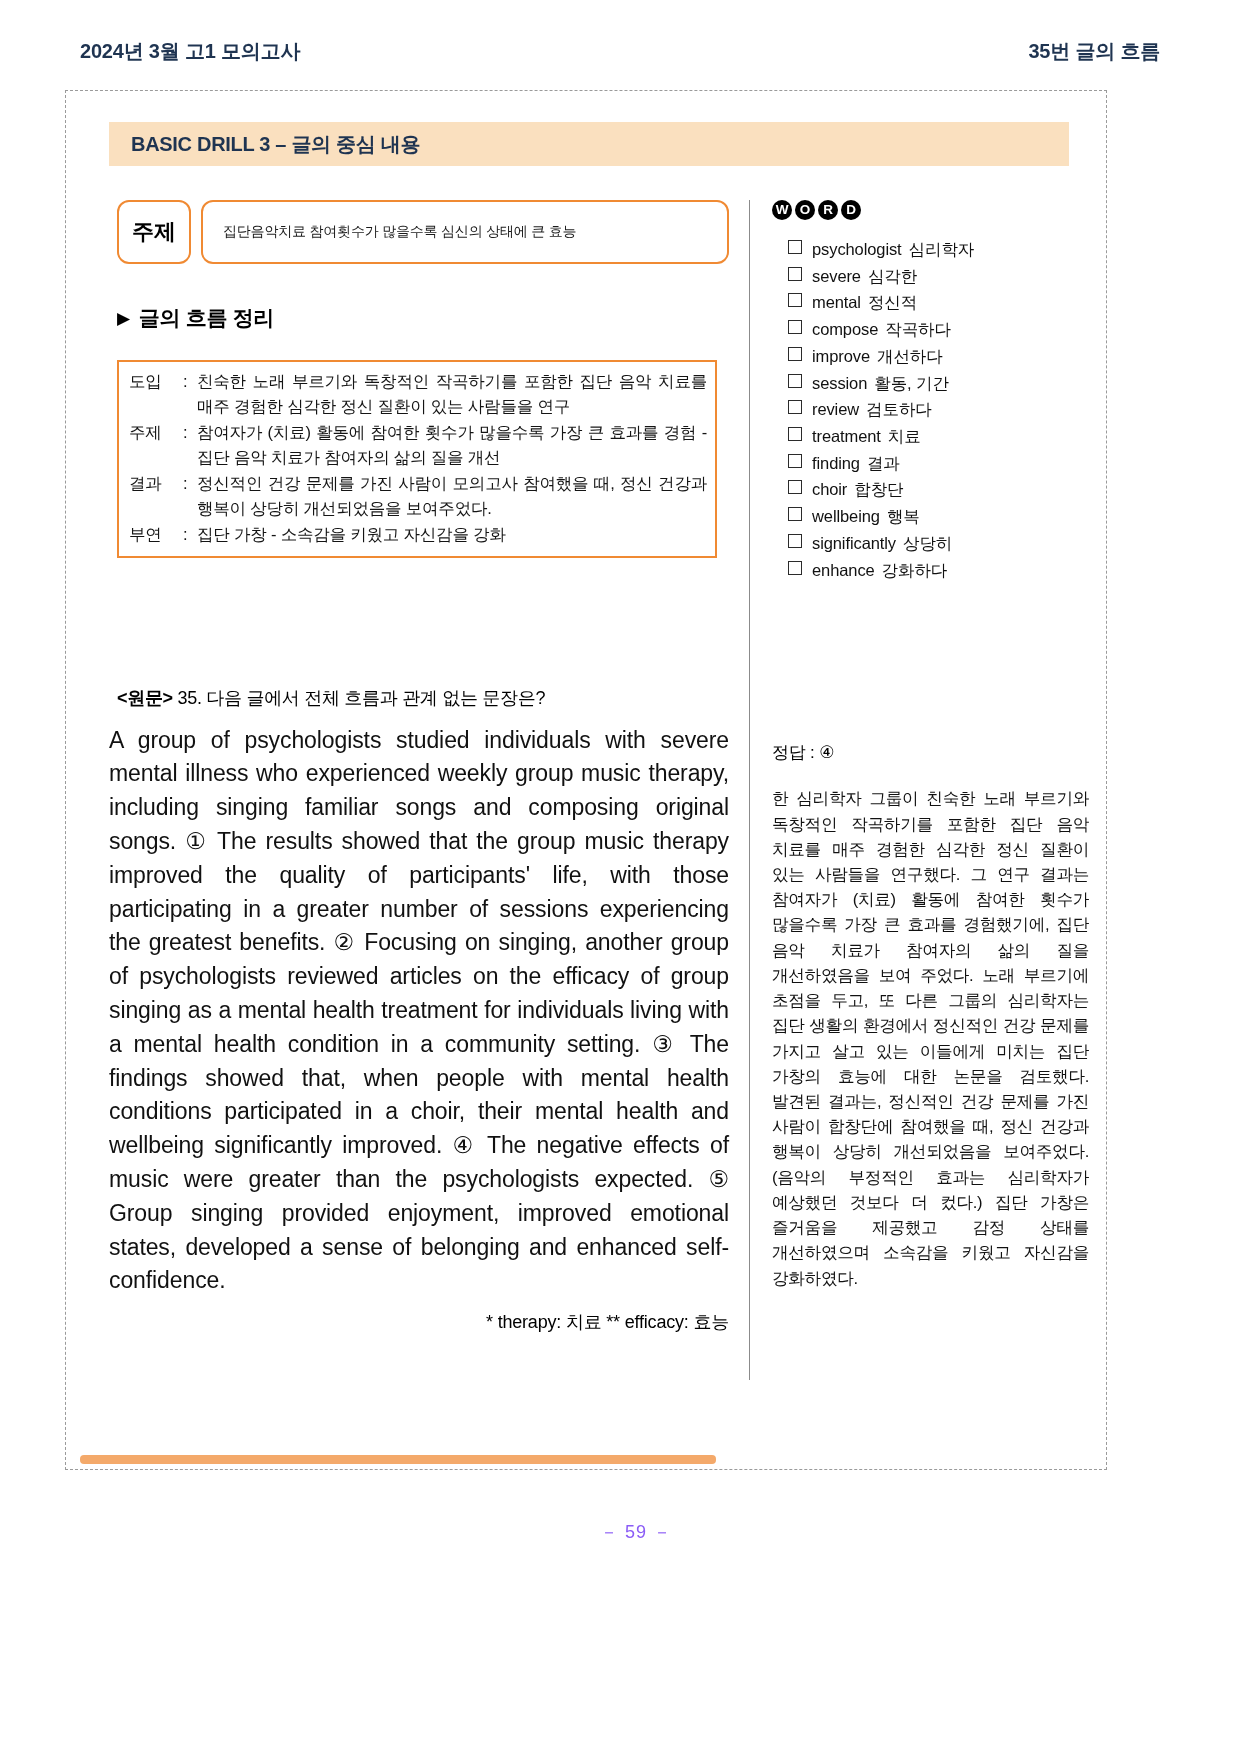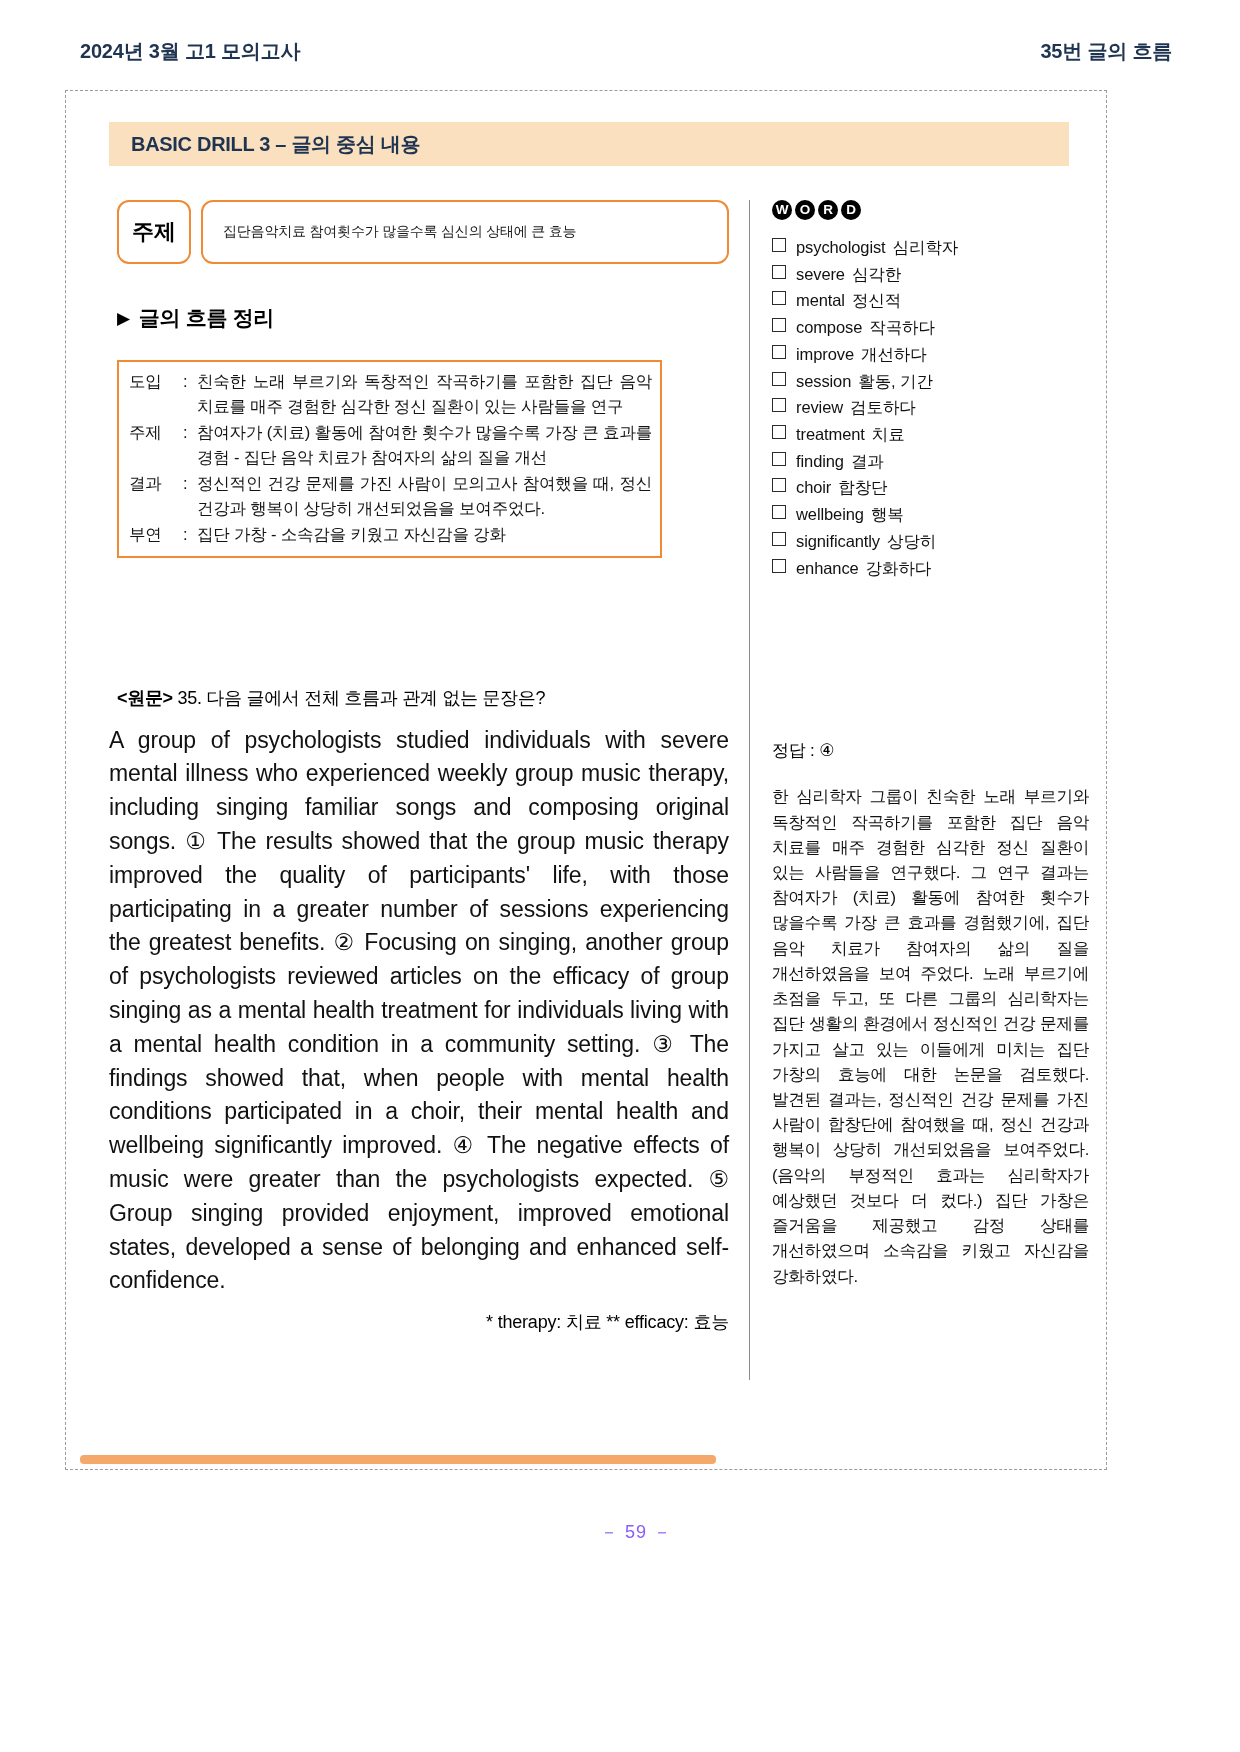--- a/index.html
+++ b/index.html
@@ -14,21 +14,21 @@
     color: #000000;
     position: relative;
     overflow: hidden;
   }
 
   
   .page-header {
     position: absolute;
     top: 38px;
     left: 80px;
-    right: 68px;
+    right: 80px;
     display: flex;
     justify-content: space-between;
     align-items: baseline;
   }
   .page-header .hdr-left,
   .page-header .hdr-right {
     font-size: 20px;
     font-weight: bold;
     color: #1f3451;
     letter-spacing: -0.2px;
@@ -139,21 +139,21 @@
   }
   .flow-heading .tri {
     font-size: 17px;
     line-height: 1;
   }
   .flow-box {
     margin-left: 8px;
     border: 2px solid #f08a33;
     padding: 7px 8px 8px 10px;
     box-sizing: border-box;
-    width: 545px;
+    width: 600px;
     margin-top: 28px;
   }
   .flow-row {
     display: flex;
     font-size: 16.5px;
     line-height: 1.52;
     letter-spacing: -0.2px;
     color: #141414;
   }
   .flow-row + .flow-row { margin-top: 1px; }
@@ -184,21 +184,21 @@
     border-radius: 50%;
     background: #000;
     color: #fff;
     font-size: 13.5px;
     font-weight: bold;
     display: flex;
     align-items: center;
     justify-content: center;
     line-height: 1;
   }
-  .word-list { margin: 0; padding: 0; list-style: none; }
+  .word-list { margin: 16px; padding: 0; list-style: none; }
   .word-item {
     display: flex;
     align-items: baseline;
     font-size: 16.5px;
     line-height: 1.62;
     color: #111;
     letter-spacing: -0.1px;
   }
   .word-item .cb {
     width: 12px;

